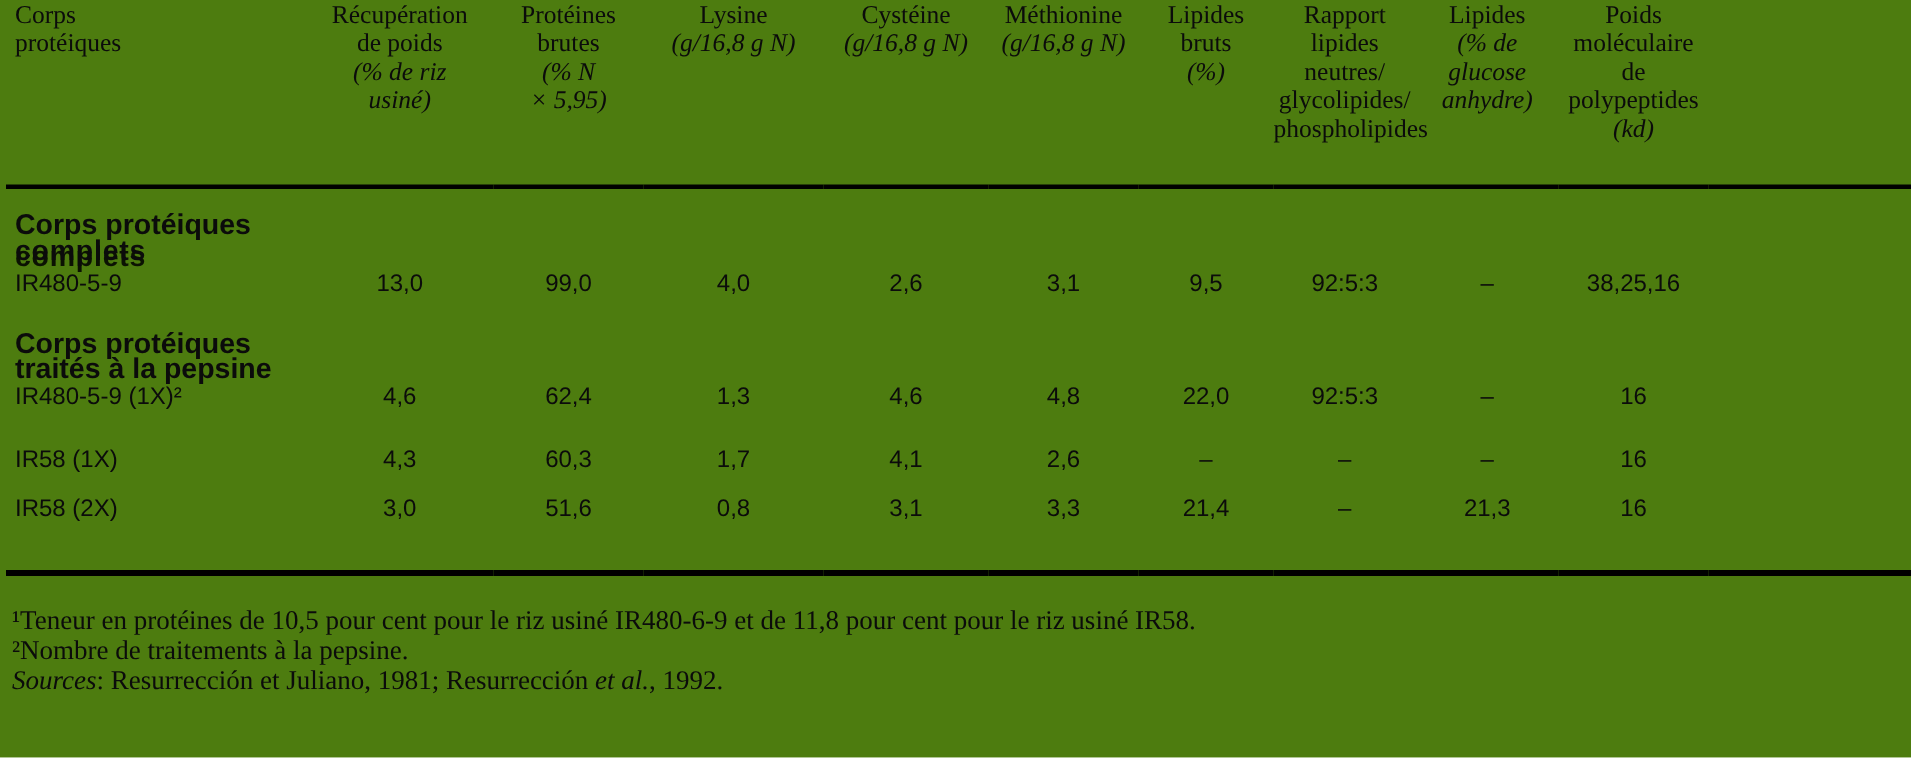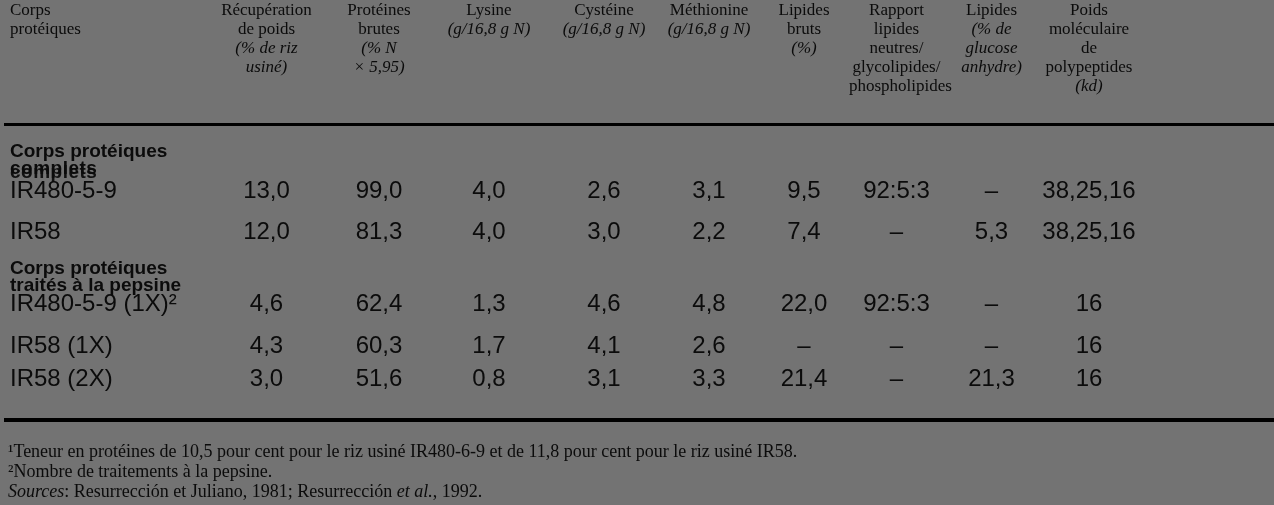--- a/index.html
+++ b/index.html
@@ -1,20 +1,20 @@
 <!DOCTYPE html>
 <html><head>
 <meta charset="utf-8">
 <style>
   html, body { margin: 0; padding: 0; background: #ffffff; }
   .page {
     position: relative;
     width: 1274px;
     height: 505px;
-    background: #737373;
+    background: #4d7c0f;
     color: #0b0b0b;
     font-family: "Liberation Sans", sans-serif;
     overflow: hidden;
     box-sizing: border-box;
   }
   table.proteins {
     table-layout: fixed;
     border-collapse: collapse;
     width: 1270px;
     margin-left: 4px;
@@ -35,21 +35,21 @@
     height: 124px;
     padding-top: 10px;
     border-bottom: 3px solid #000;
     text-align: center;
   }
   thead th.first { text-align: left; padding-left: 6px; }
   .pre { white-space: pre-line; }
   .th-unit { font-style: italic; }
   
   tbody td {
-    font-size: 24px;
+    font-size: 16px;
     text-align: center;
     line-height: 20px;
   }
   tbody td.label { text-align: left; padding-left: 6px; }
   tr.section-row td {
     font-weight: bold;
     font-size: 19px;
     line-height: 17px;
     text-align: left;
     padding-left: 6px;
@@ -166,33 +166,20 @@
         <td>4,0</td>
         <td>2,6</td>
         <td>3,1</td>
         <td>9,5</td>
         <td>92:5:3</td>
         <td>–</td>
         <td>38,25,16</td>
         <td></td>
       </tr>
 
-      <tr class="r2">
-        <td class="label">IR58</td>
-        <td>12,0</td>
-        <td>81,3</td>
-        <td>4,0</td>
-        <td>3,0</td>
-        <td>2,2</td>
-        <td>7,4</td>
-        <td>–</td>
-        <td>5,3</td>
-        <td>38,25,16</td>
-        <td></td>
-      </tr>
 
       <tr class="section-row sec2">
         <td colspan="11">
           <div>Corps protéiques</div>
           <div>traités à la pepsine</div>
         </td>
       </tr>
 
       <tr class="r3">
         <td class="label">IR480-5-9 (1X)²</td>

